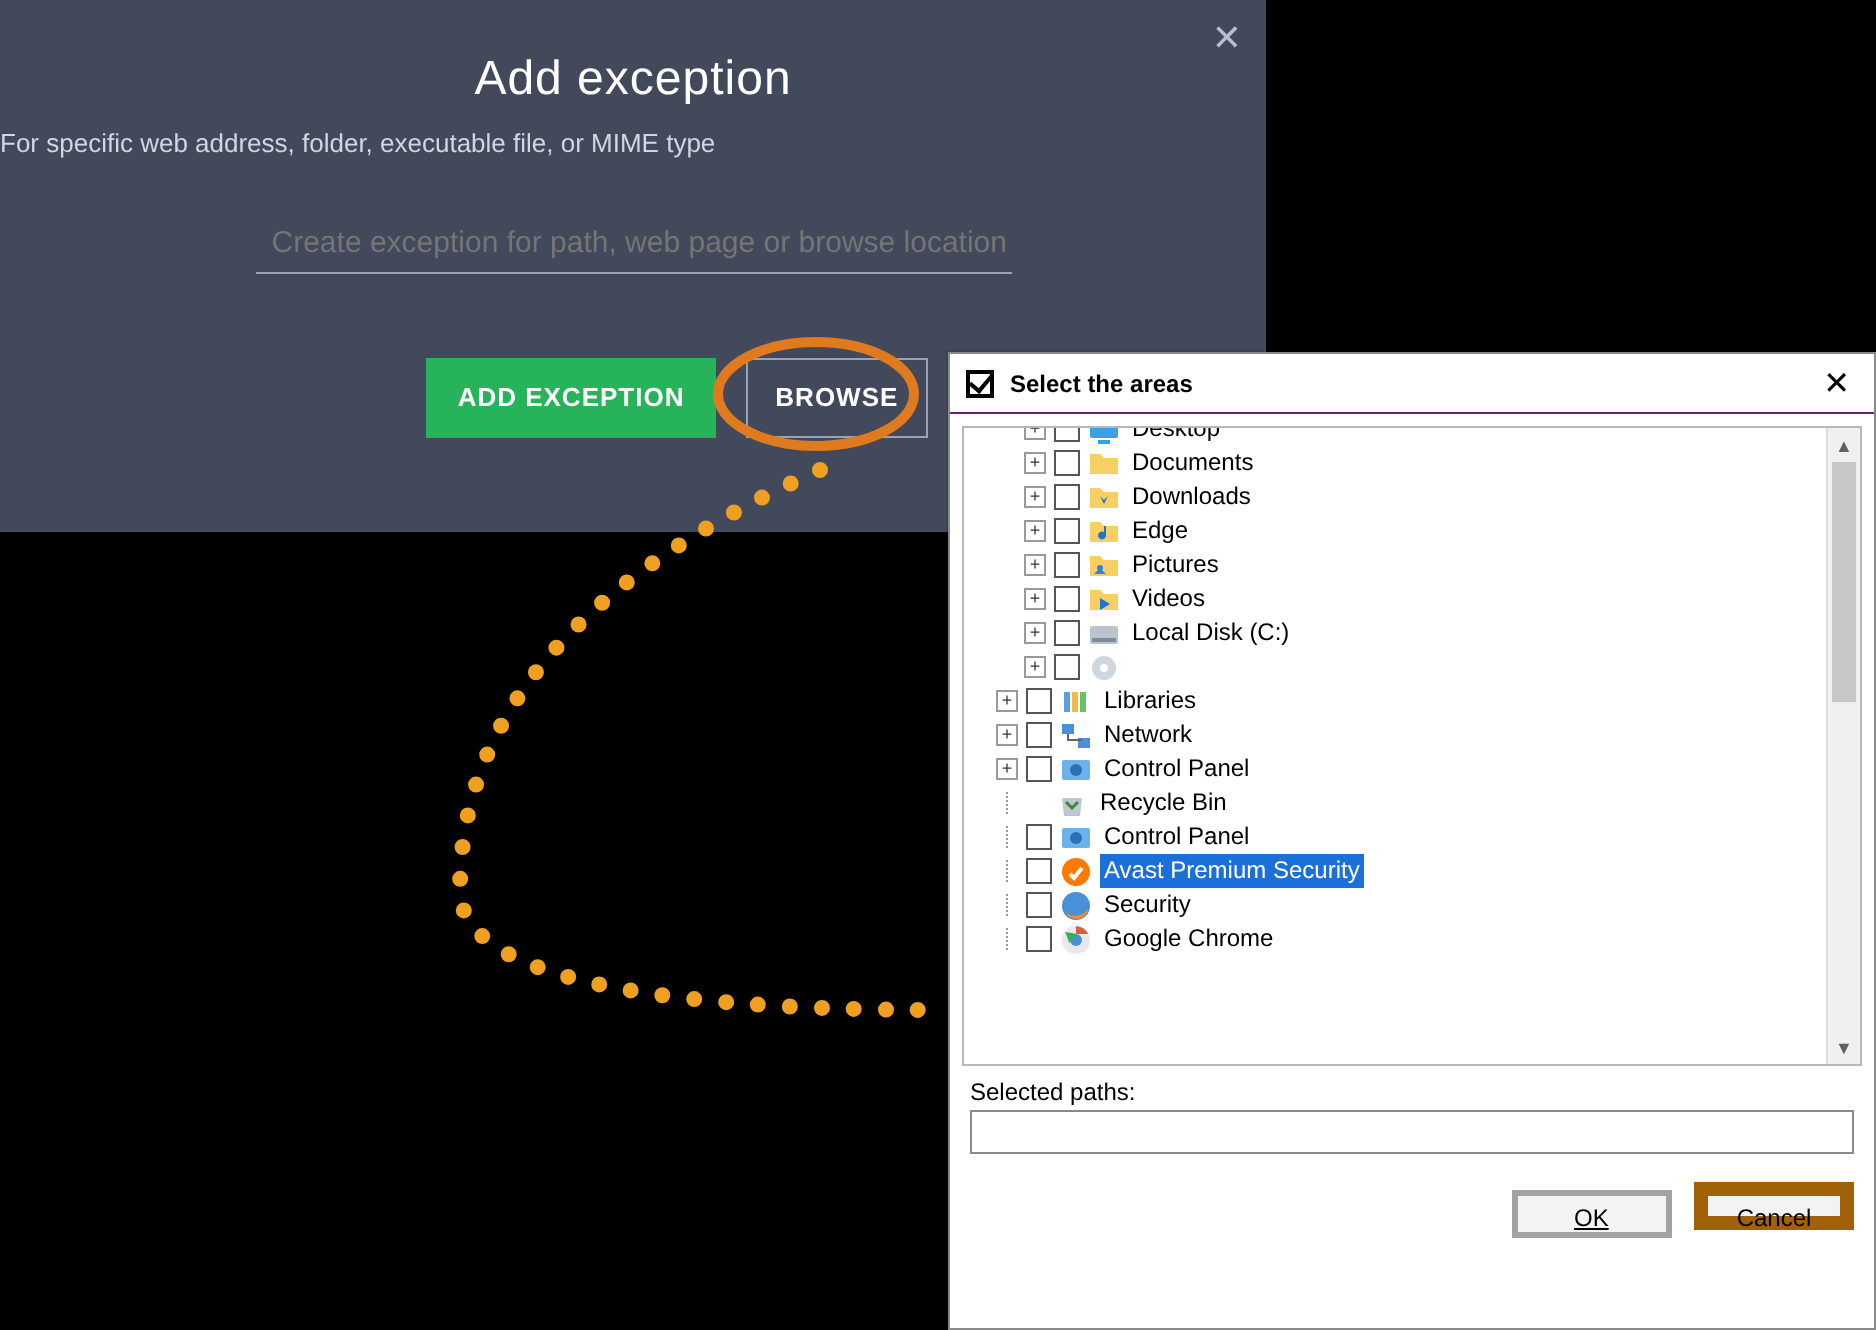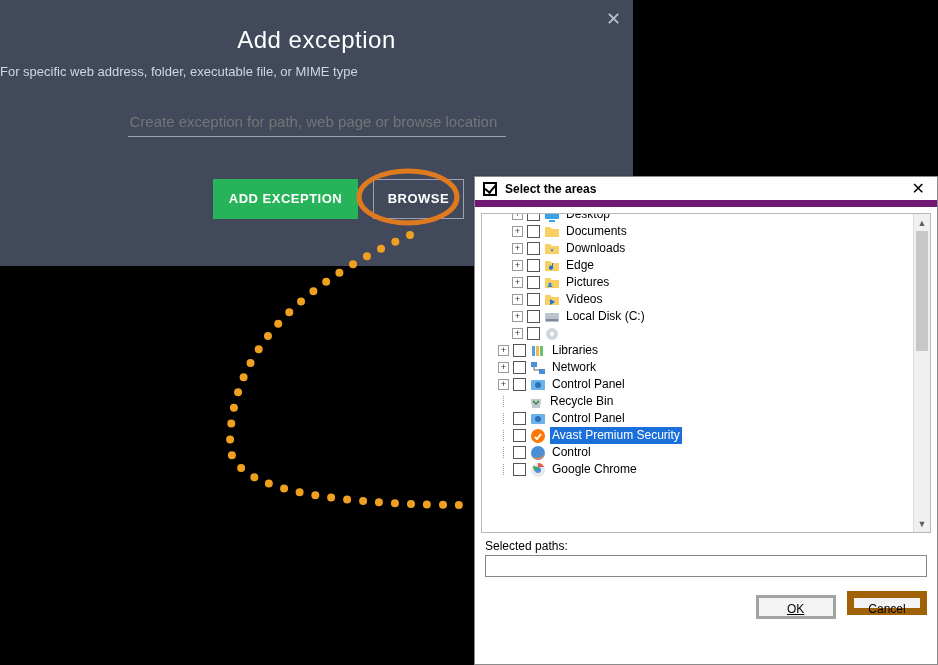--- a/index.html
+++ b/index.html
@@ -46,20 +46,21 @@
     display: block;
     margin: 30px auto 0;
     width: 378px;
     background: transparent;
     border: none;
     border-bottom: 1px solid #9aa3b5;
     color: #bfc7d6;
     font-size: 15px;
     padding: 4px 2px 6px;
     outline: none;
+    text-align: right;
   }
   .btn-row {
     text-align: center;
     margin-top: 42px;
     margin-left: 44px;
   }
   .btn-add {
     display: inline-block;
     min-width: 126px;
     height: 40px;
@@ -118,21 +119,21 @@
     border: 1px solid #8a8a8a;
     box-shadow: 0 0 0 1px rgba(0,0,0,.08);
     font-size: 12px;
     color: #000;
   }
   .dlg-title {
     height: 30px;
     display: flex;
     align-items: center;
     padding: 0 8px;
-    border-bottom: 7px solid #701a75;
+    border-bottom: 1px solid #701a75;
   }
   .dlg-title .sq {
     width:14px; height:14px;
     border:2px solid #000;
     position:relative;
     margin-right:8px;
   }
   .dlg-title .sq::after{
     content:"";
     position:absolute;
@@ -461,21 +462,21 @@
         </div>
         <div class="tree-row indent1">
           <span class="exp-blank dotted"></span>
           <span class="chk"></span>
           <span class="ico">
             <svg viewBox="0 0 16 16">
               <circle cx="8" cy="8" r="7" fill="#4a90d9"></circle>
               <path d="M2 10c2 4 10 4 12-1 0 5-6 7-10 4" fill="#ff8a2a"></path>
             </svg>
           </span>
-          <span class="label">Control</span>
+          <span class="label">Security</span>
         </div>
         <div class="tree-row indent1">
           <span class="exp-blank dotted"></span>
           <span class="chk"></span>
           <span class="ico">
             <svg viewBox="0 0 16 16">
               <circle cx="8" cy="8" r="7" fill="#e8e8e8"></circle>
               <circle cx="8" cy="8" r="3" fill="#4a90d9"></circle>
               <path d="M8 1a7 7 0 0 1 6 4H8z" fill="#e05a4a"></path>
               <path d="M2 5l3 5 3-5z" fill="#3aaa57" transform="rotate(10 8 8)"></path>

